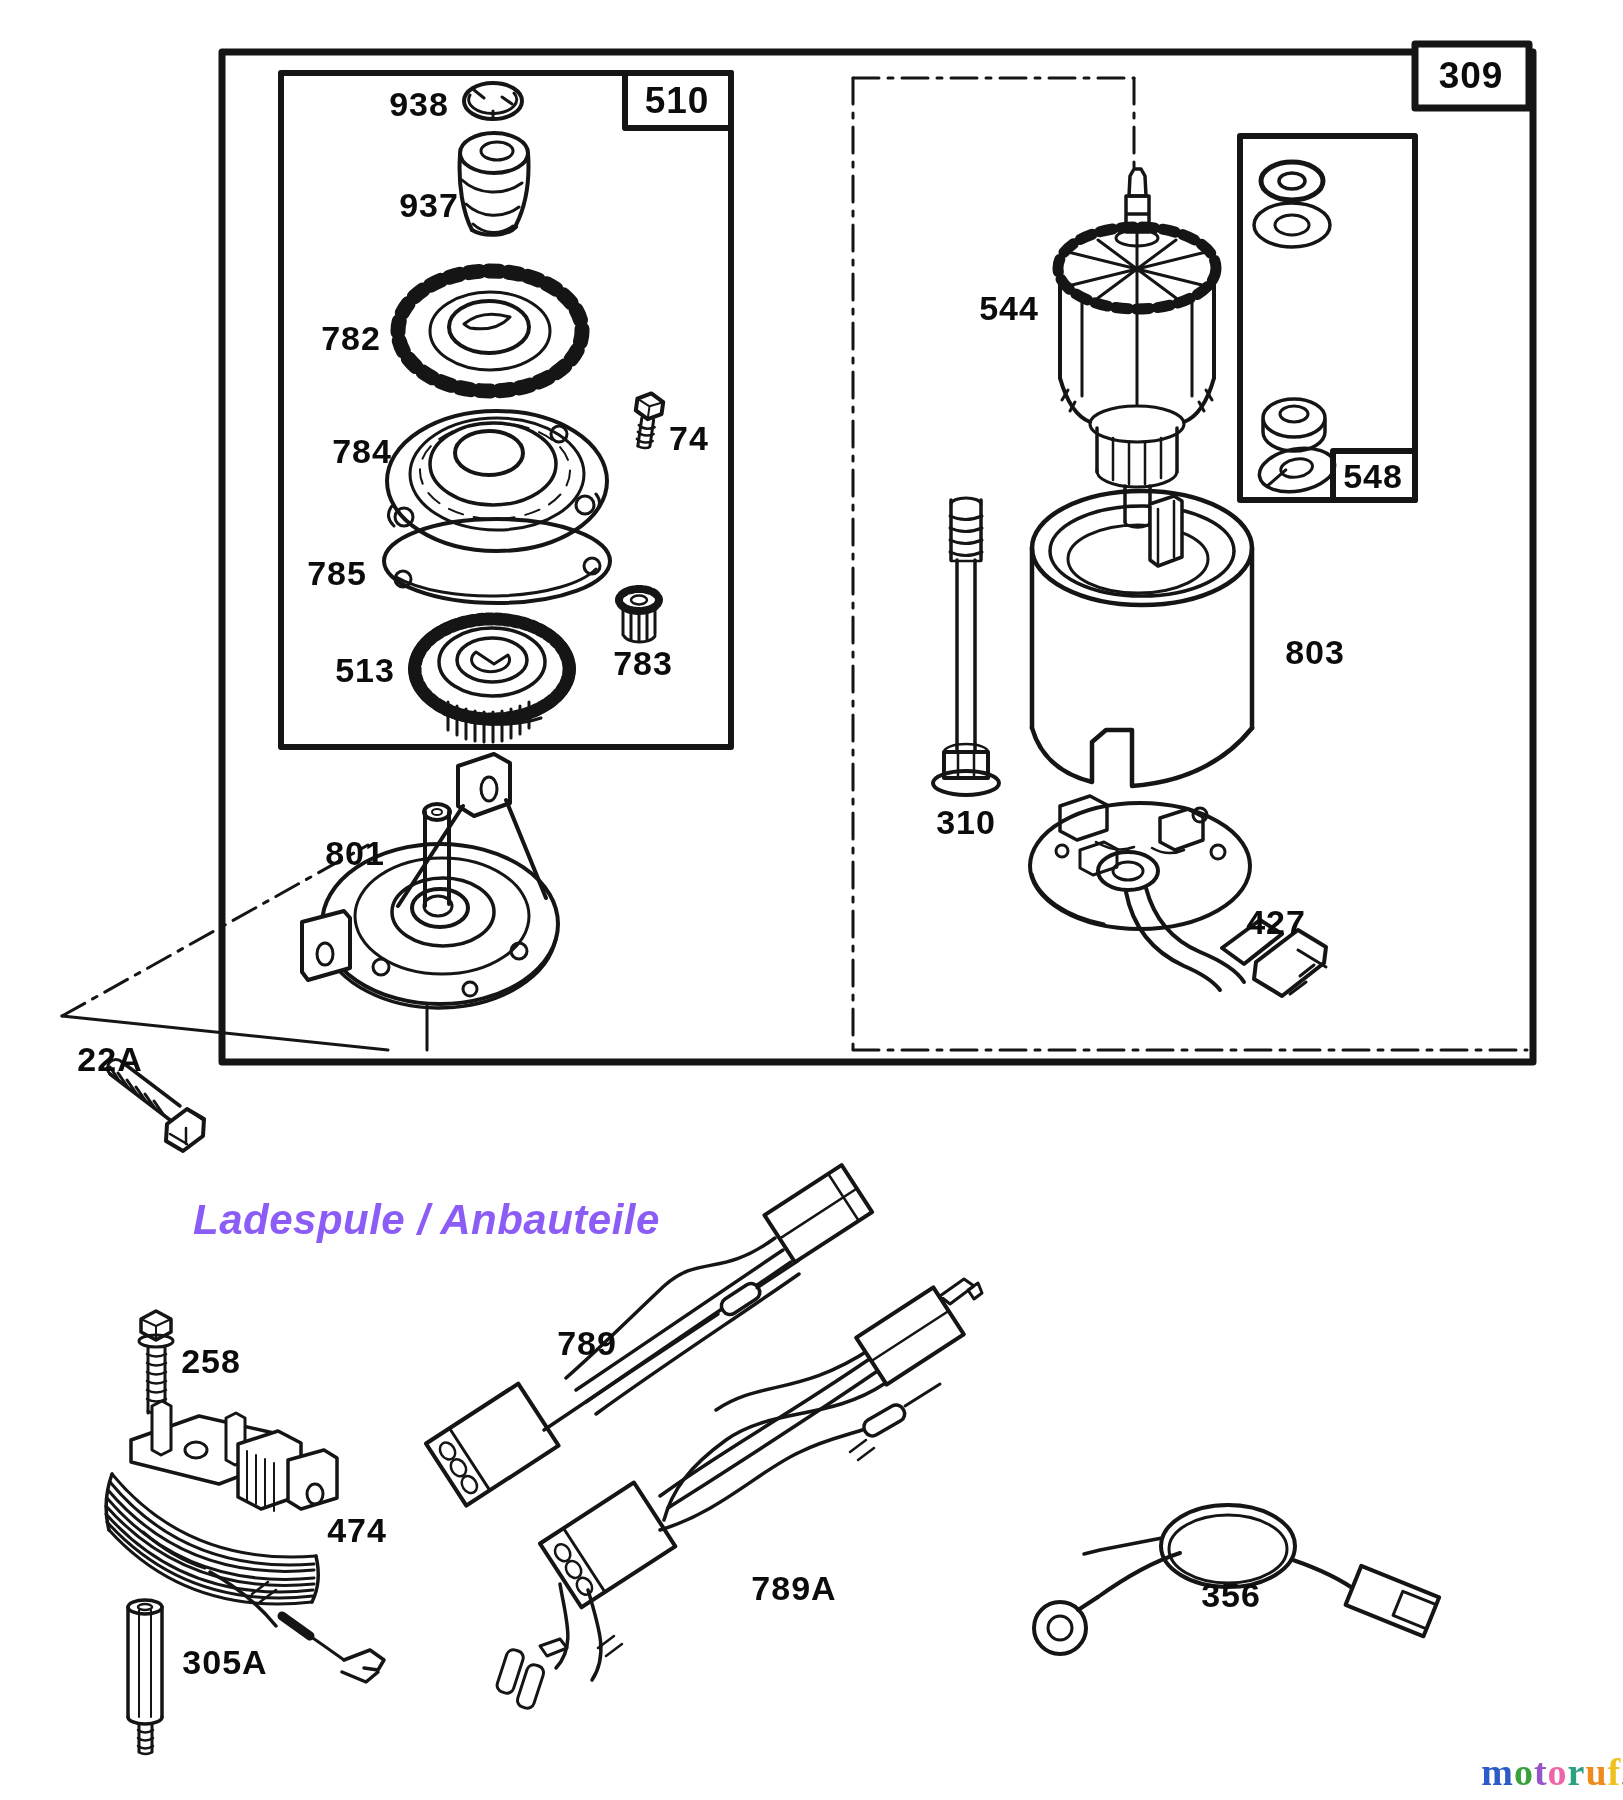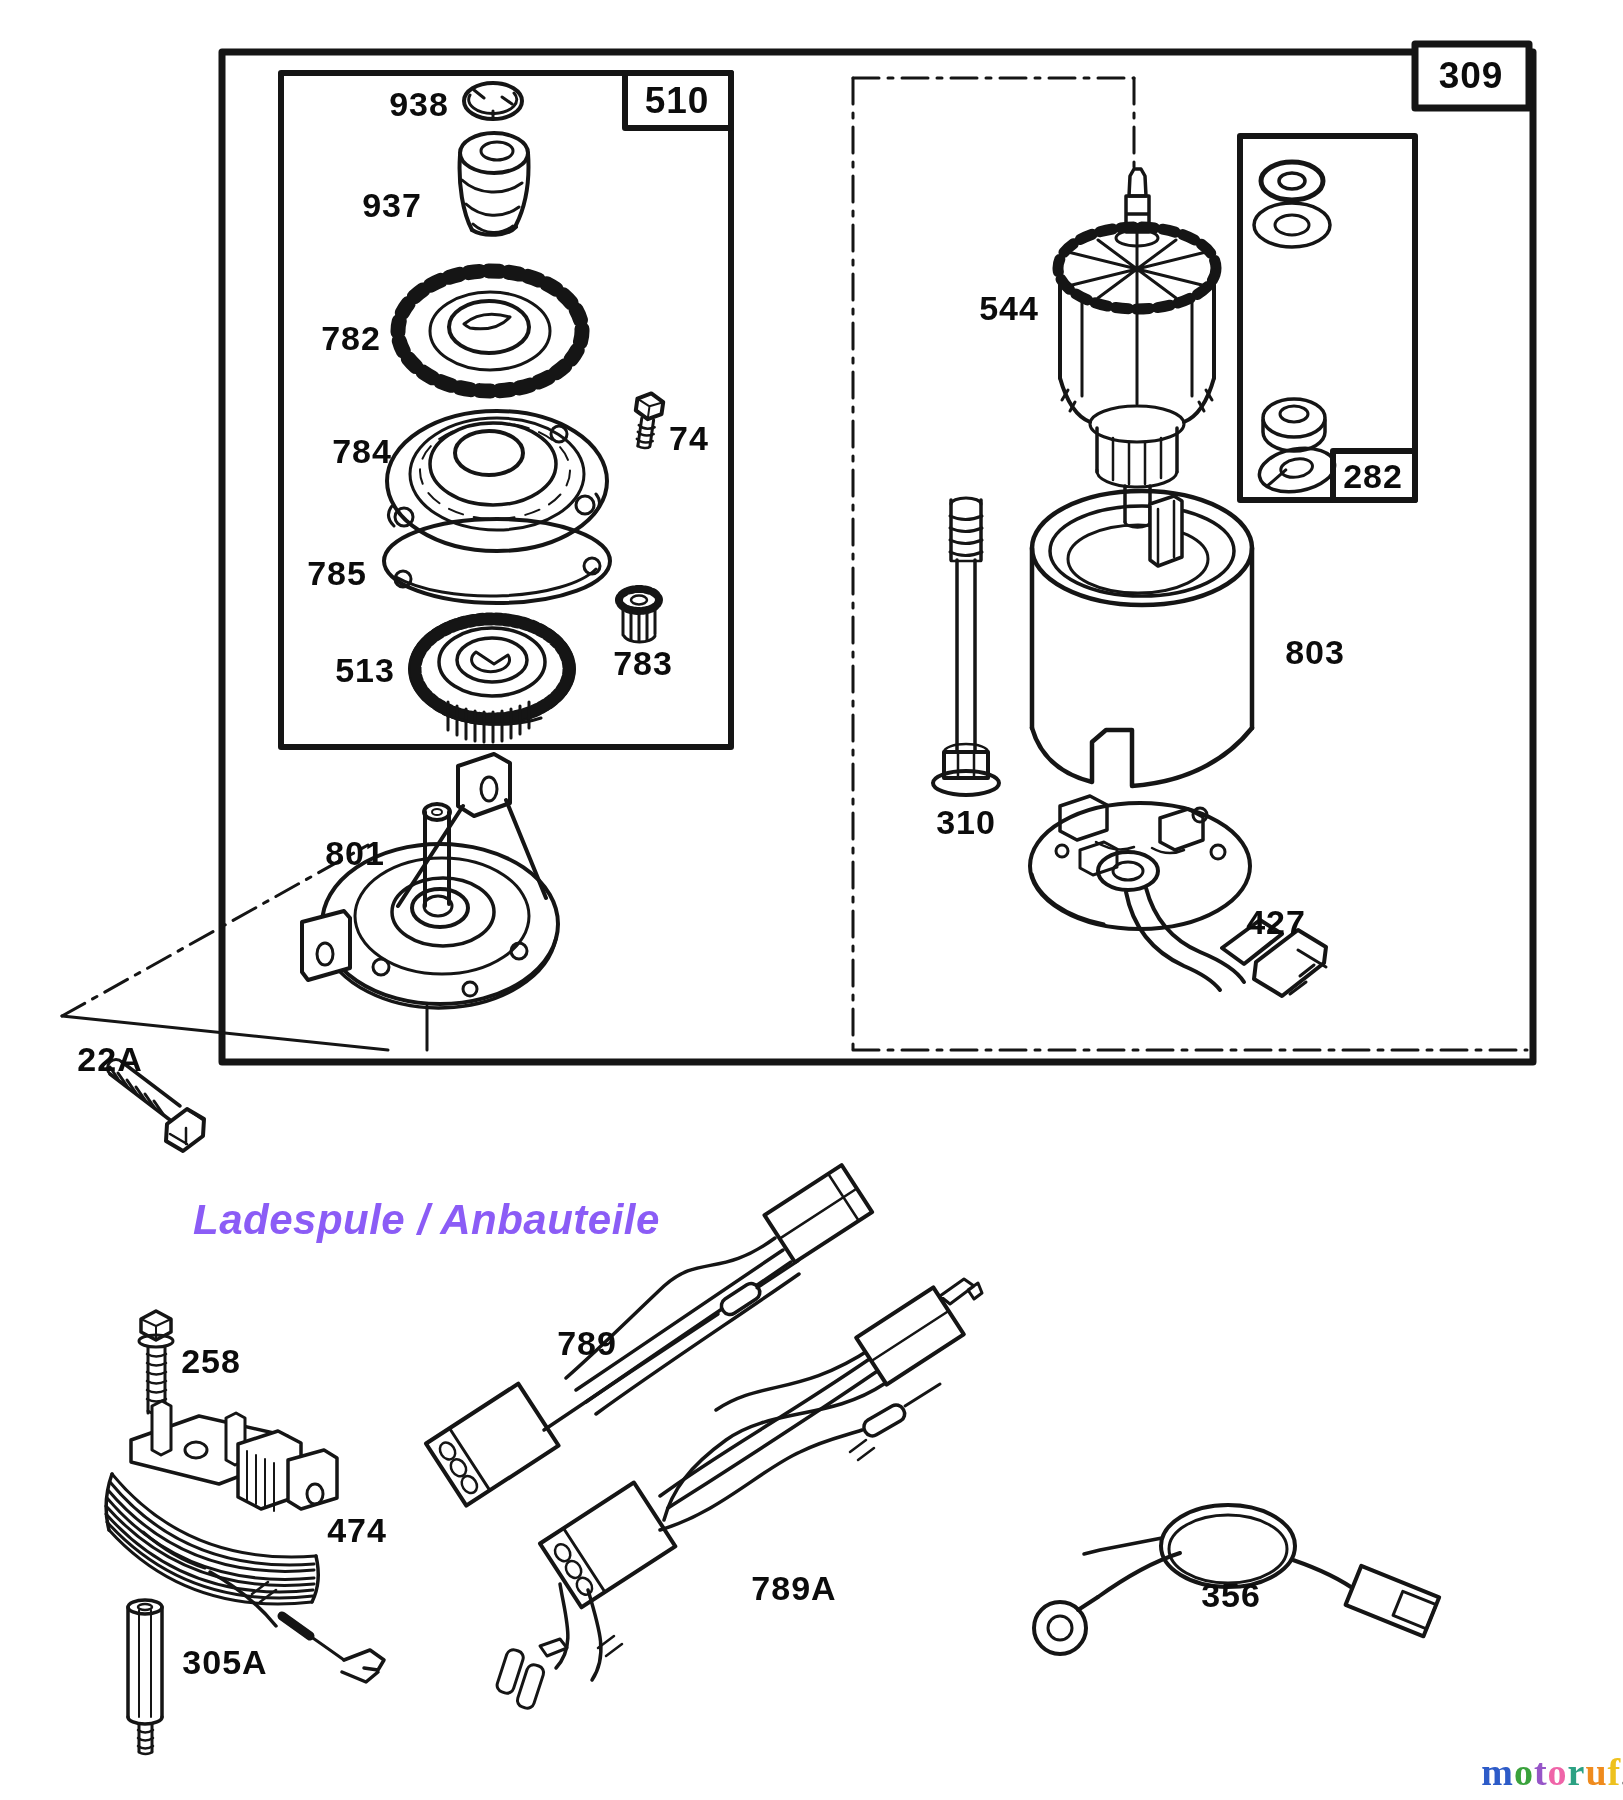--- a/index.html
+++ b/index.html
@@ -320,24 +320,24 @@
       <path class="b4" d="M1293,1560 C1322,1570 1342,1580 1358,1592"></path>
       <g transform="rotate(22 1392 1602)">
         <rect x="1350" y="1580" width="84" height="42" class="b4 wf"></rect>
         <rect x="1398" y="1588" width="36" height="26" class="b3"></rect>
       </g>
     </g>
   </svg>
 
   <div class="lbl boxlbl" style="left:1471px;top:76px">309</div>
   <div class="lbl boxlbl" style="left:677px;top:101px">510</div>
-  <div class="lbl" style="left:1373px;top:476px">282</div>
+  <div class="lbl" style="left:1373px;top:476px">548</div>
 
   <div class="lbl" style="left:419px;top:104px">938</div>
-  <div class="lbl" style="left:392px;top:205px">937</div>
+  <div class="lbl" style="left:429px;top:205px">937</div>
   <div class="lbl" style="left:351px;top:338px">782</div>
   <div class="lbl" style="left:689px;top:438px">74</div>
   <div class="lbl" style="left:362px;top:451px">784</div>
   <div class="lbl" style="left:337px;top:573px">785</div>
   <div class="lbl" style="left:365px;top:670px">513</div>
   <div class="lbl" style="left:643px;top:663px">783</div>
   <div class="lbl" style="left:355px;top:853px">801</div>
   <div class="lbl" style="left:110px;top:1059px">22A</div>
   <div class="lbl" style="left:1009px;top:308px">544</div>
   <div class="lbl" style="left:966px;top:822px">310</div>

